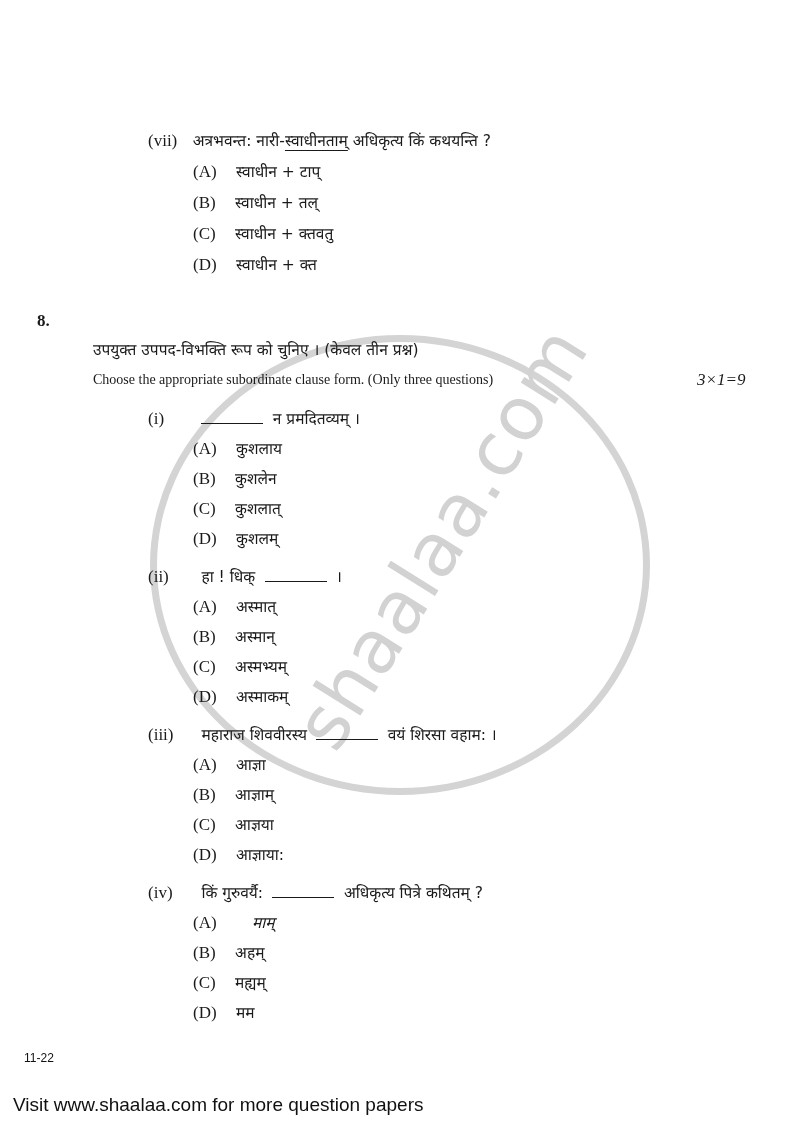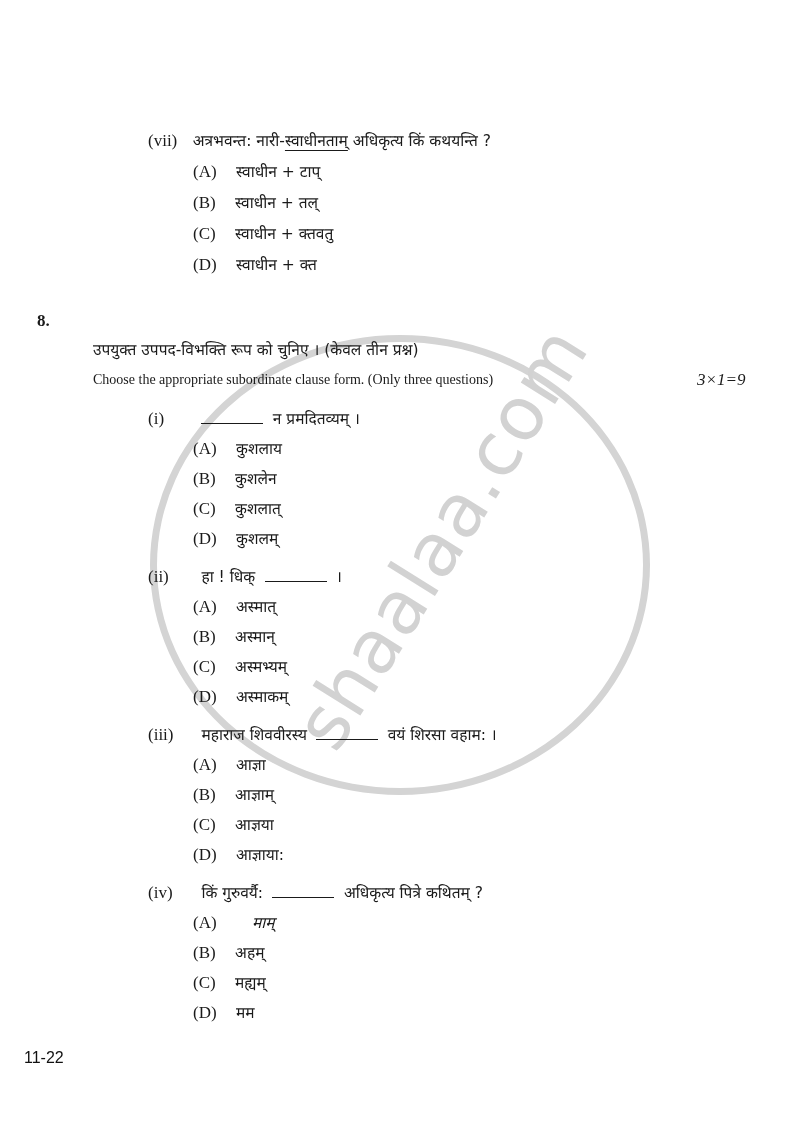--- a/index.html
+++ b/index.html
@@ -21,21 +21,21 @@
       letter-spacing: 1px; pointer-events: none; z-index: 0; white-space: nowrap;
     }
     .line { position: absolute; white-space: nowrap; z-index: 1; font-size: 17px; line-height: 20px; }
     .hi { font-family: "DejaVu Sans", sans-serif; font-size: 15.5px; }
     .en { font-family: "Liberation Serif", serif; font-size: 14px; }
     .num { font-family: "Liberation Serif", serif; font-size: 17px; }
     .qnum { font-family: "Liberation Serif", serif; font-weight: bold; font-size: 17px; }
     .ul { text-decoration: underline; text-underline-offset: 4px; }
     .blank { display: inline-block; border-bottom: 1.2px solid #1a1a1a; vertical-align: baseline; height: 2px; margin: 0 4px; }
     .marks { font-family: "Liberation Serif", serif; font-style: italic; font-size: 17px; }
-    .footer { font-family: "Liberation Sans", sans-serif; font-size: 16px; color: #111; }
+    .footer { font-family: "Liberation Sans", sans-serif; font-size: 12px; color: #111; }
     .visit { font-family: "Liberation Sans", sans-serif; font-size: 19px; color: #111; }
   </style>
 </head>
 <body>
 
 <div class="page">
 
   <div class="watermark"></div>
   <div class="watermark-text">shaalaa.com</div>
 
@@ -152,14 +152,15 @@
   <div class="line" style="left:193px; top:972px;">
     <span class="num">(C)</span>
     <span class="hi" style="margin-left:14px;">मह्यम्</span>
   </div>
   <div class="line" style="left:193px; top:1002px;">
     <span class="num">(D)</span>
     <span class="hi" style="margin-left:14px;">मम</span>
   </div>
 
   <div class="line footer" style="left:24px; top:1048px;">11-22</div>
+  <a class="line visit" style="left:13px; top:1095px; text-decoration:none;">Visit www.shaalaa.com for more question papers</a>
 
 </div>
 
 </body></html>

